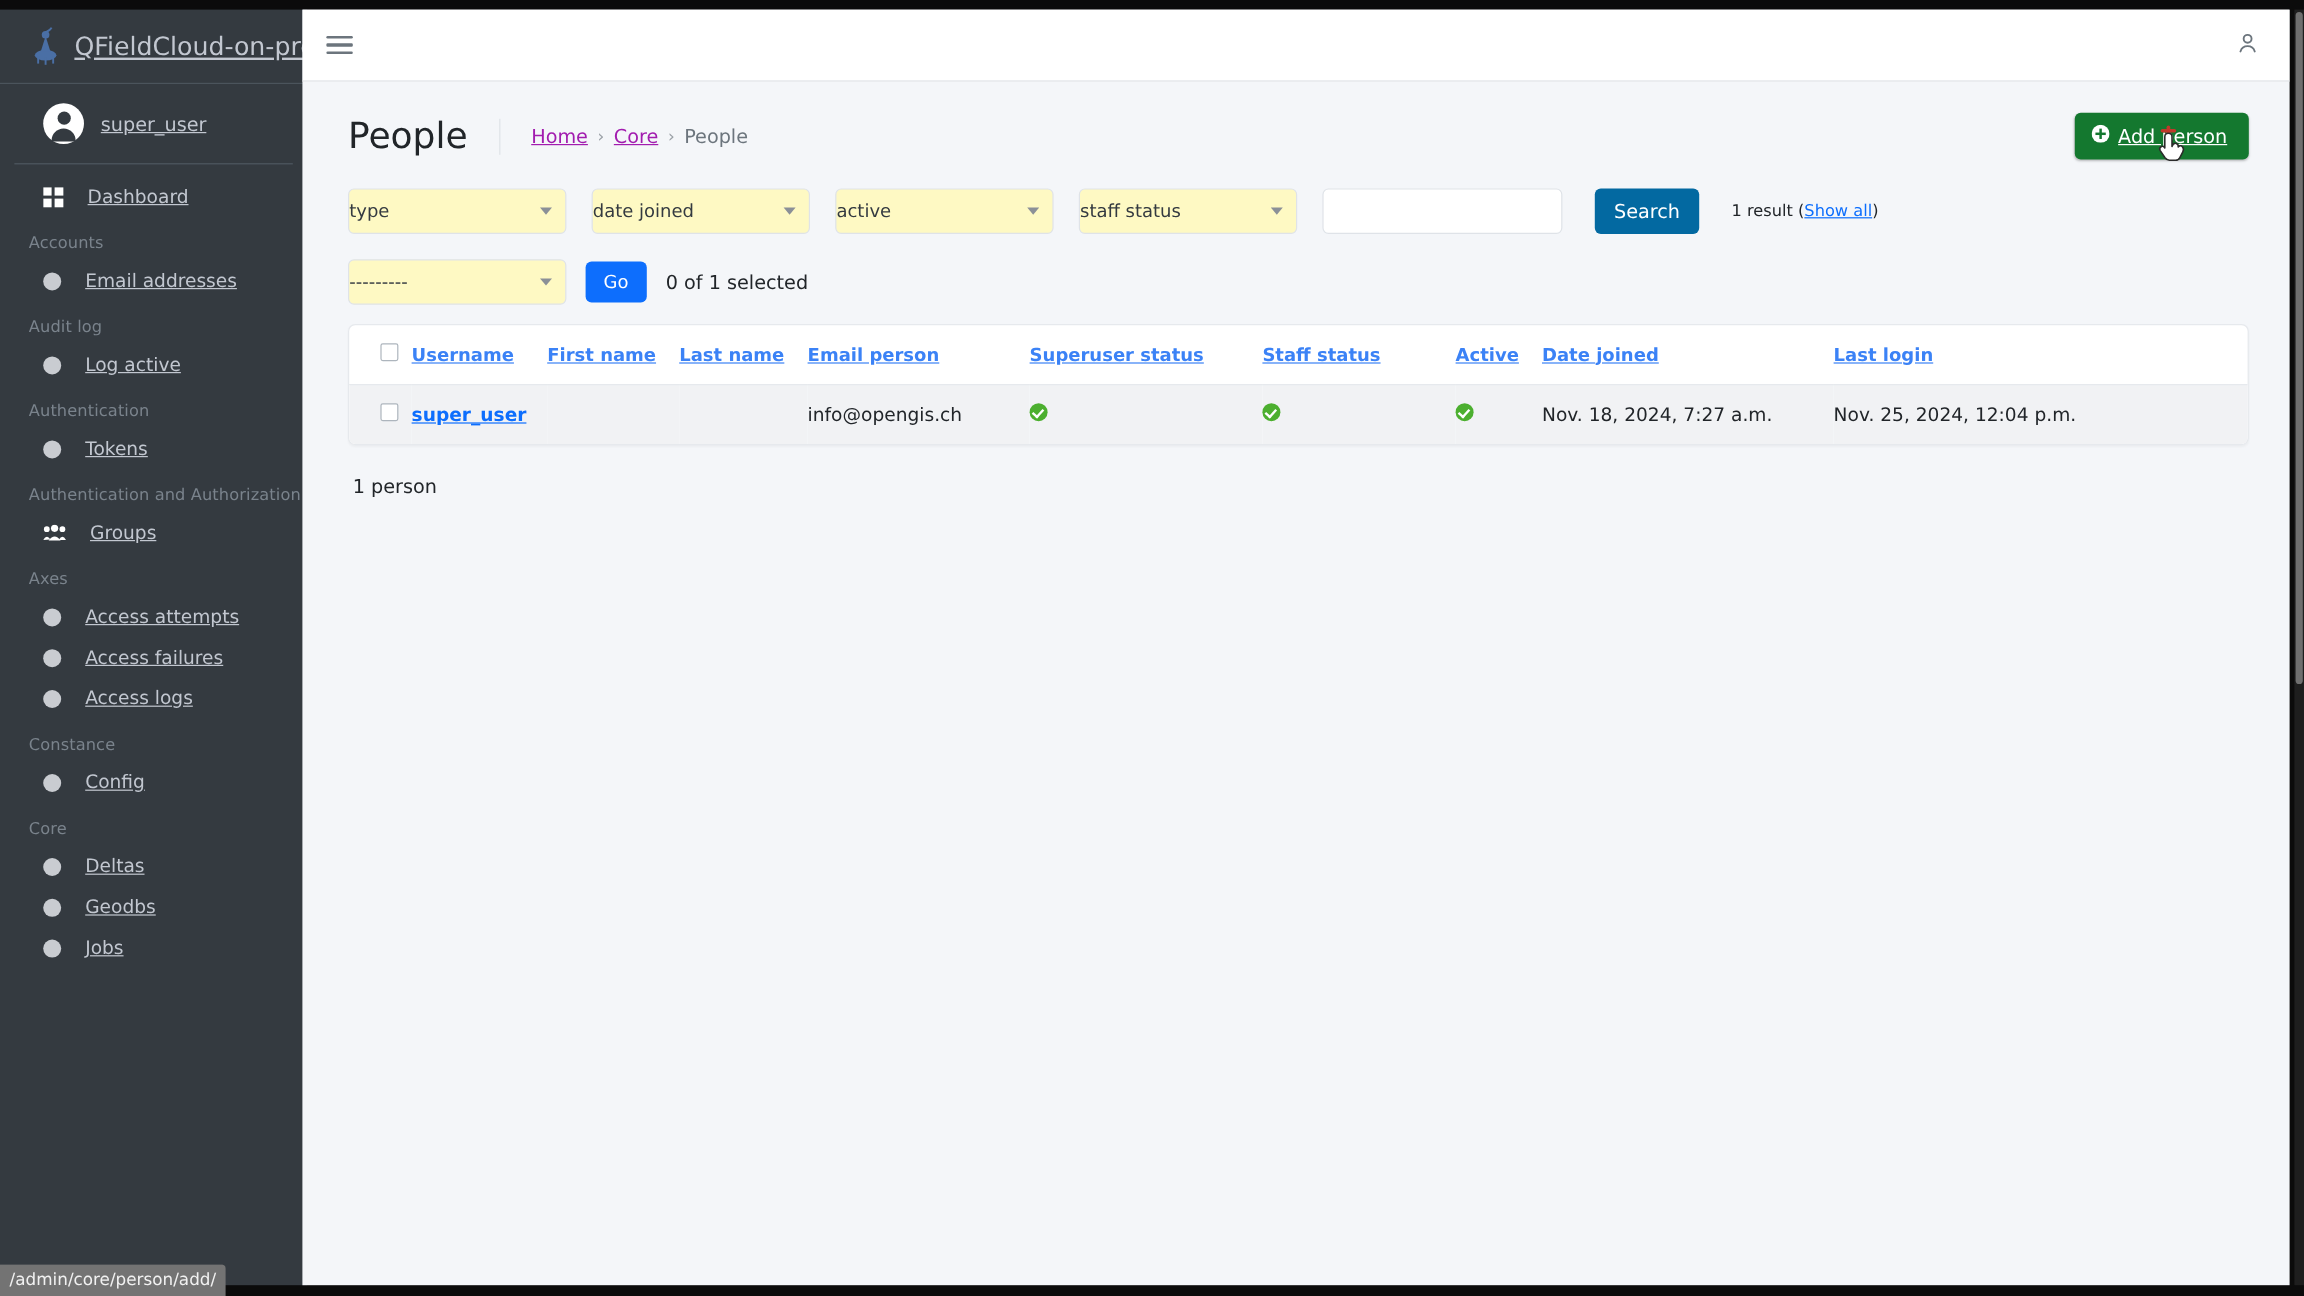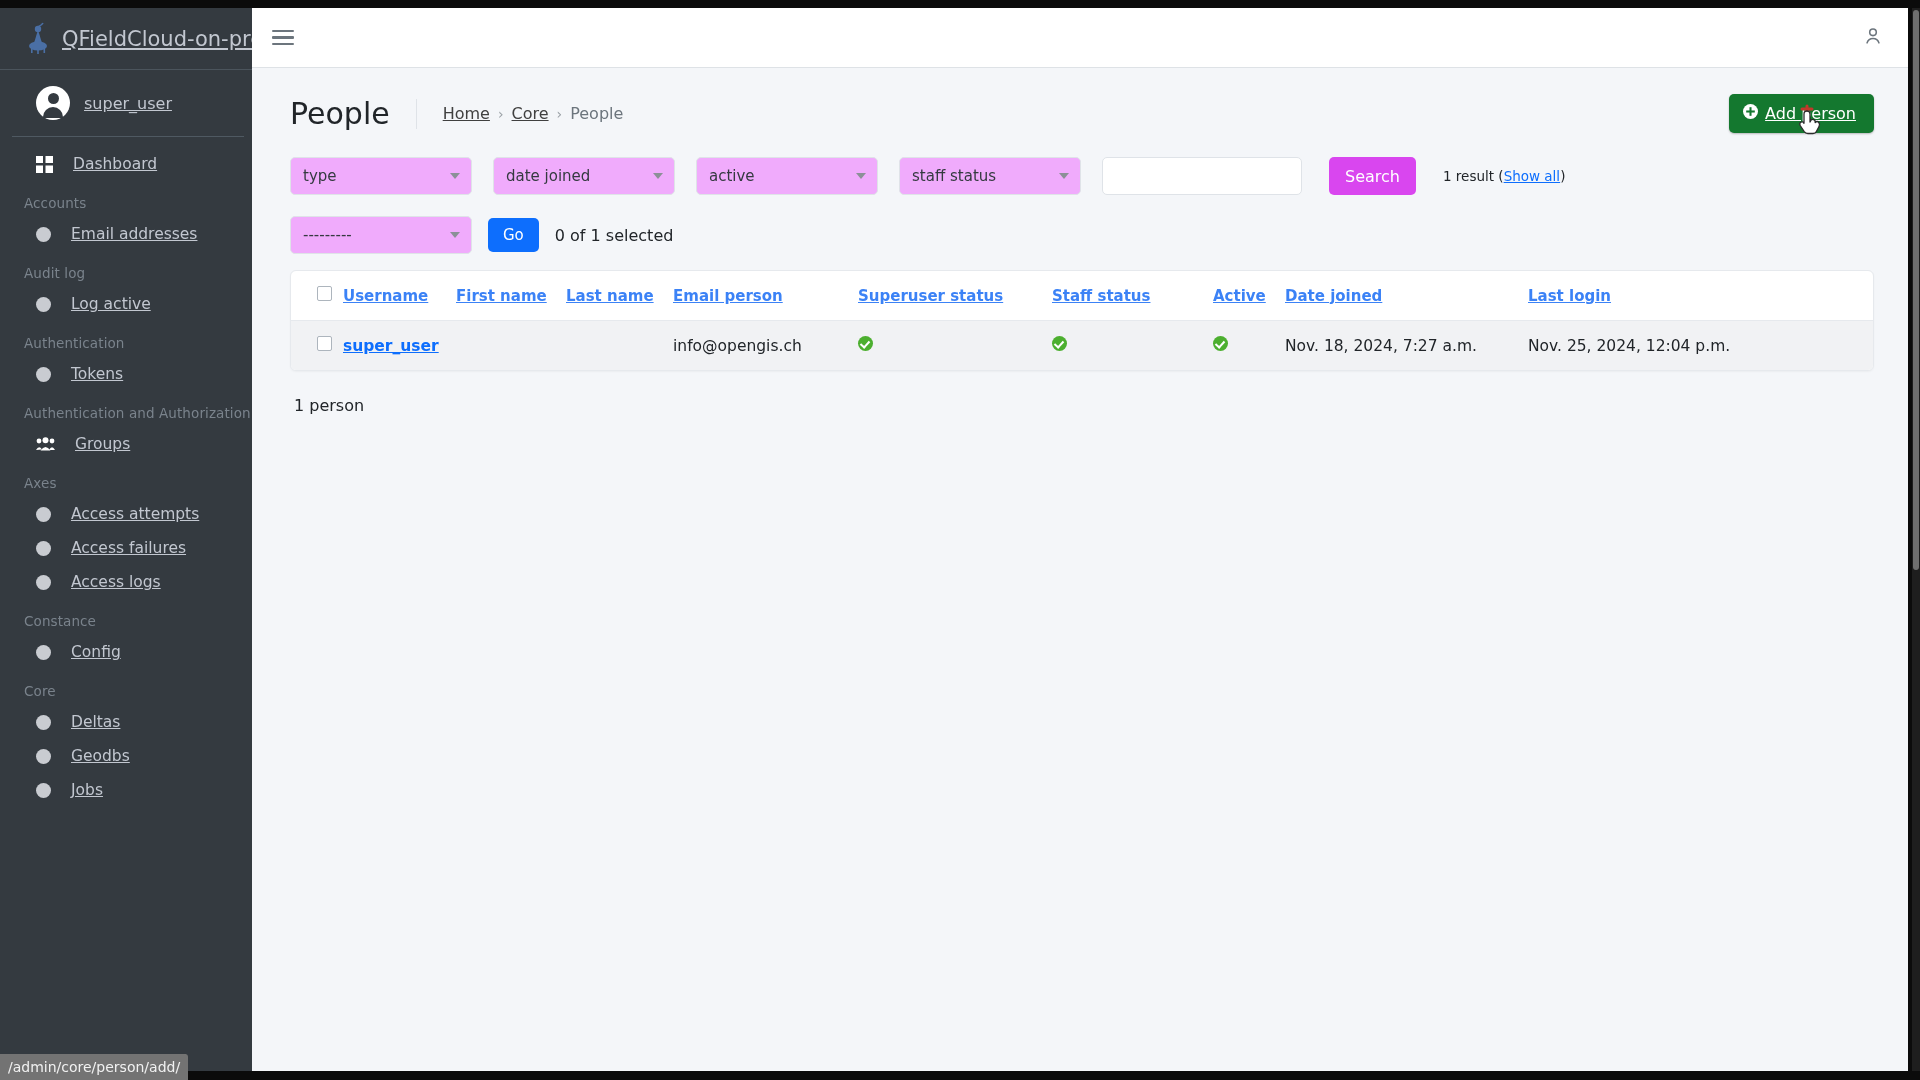--- a/index.html
+++ b/index.html
@@ -113,21 +113,21 @@
   .page-title {
     font-size: 30px; color: #212529; font-weight: 400;
     padding-right: 26px;
   }
   .crumb-sep-bar { width: 1px; height: 30px; background: #dfe3e8; }
   .breadcrumb {
     display: flex; align-items: center;
     font-size: 16px; color: #6c757d;
     padding-left: 26px;
   }
-  .breadcrumb a { color: #404040; text-decoration: underline; }
+  .breadcrumb a { color: #a21caf; text-decoration: underline; }
   .breadcrumb .sep { margin: 0 8px; color: #9aa0a6; font-size: 14px; }
   .breadcrumb .cur { color: #6c757d; }
 
   .btn-add {
     background: #14782f; color: #ffffff;
     border: none; border-radius: 5px;
     font-size: 16px; font-family: inherit;
     padding: 10px 18px 10px 14px;
     display: flex; align-items: center; gap: 7px;
     cursor: pointer;
@@ -138,44 +138,44 @@
   .panel {
     margin: 0 34px 0 38px;
   }
   .filter-row {
     display: flex; align-items: center; gap: 21px;
     padding-bottom: 8px;
   }
   .select {
     position: relative;
     width: 182px; height: 38px;
-    background: #f0abfc; border: 1px solid #dfe3e8;
+    background: #fef9c3; border: 1px solid #dfe3e8;
     border-radius: 5px;
     display: flex; align-items: center;
-    padding: 0 12px;
+    padding: 0 0;
     font-size: 15px; color: #343a40;
     cursor: pointer;
   }
   .select .caret {
     position: absolute; right: 11px; top: 50%;
     transform: translateY(-50%);
     width: 0; height: 0;
     border-left: 5px solid transparent;
     border-right: 5px solid transparent;
     border-top: 6px solid #8b9097;
   }
   .search-input {
     width: 200px; height: 38px;
     background: #ffffff; border: 1px solid #dfe3e8;
     border-radius: 5px; padding: 0 10px;
     font-size: 15px; font-family: inherit; color: #343a40;
     outline: none;
   }
   .btn-search {
-    background: #d946ef; color: #fff; border: none;
+    background: #0369a1; color: #fff; border: none;
     border-radius: 5px; height: 38px;
     padding: 0 16px; font-size: 16px; font-family: inherit;
     cursor: pointer; margin-left: 6px;
   }
   .result-note { font-size: 13.5px; color: #212529; margin-left: 6px; }
   .result-note a { color: #0d6efd; text-decoration: underline; }
 
   .action-row {
     display: flex; align-items: center; gap: 16px;
     padding: 13px 0 16px 0;

